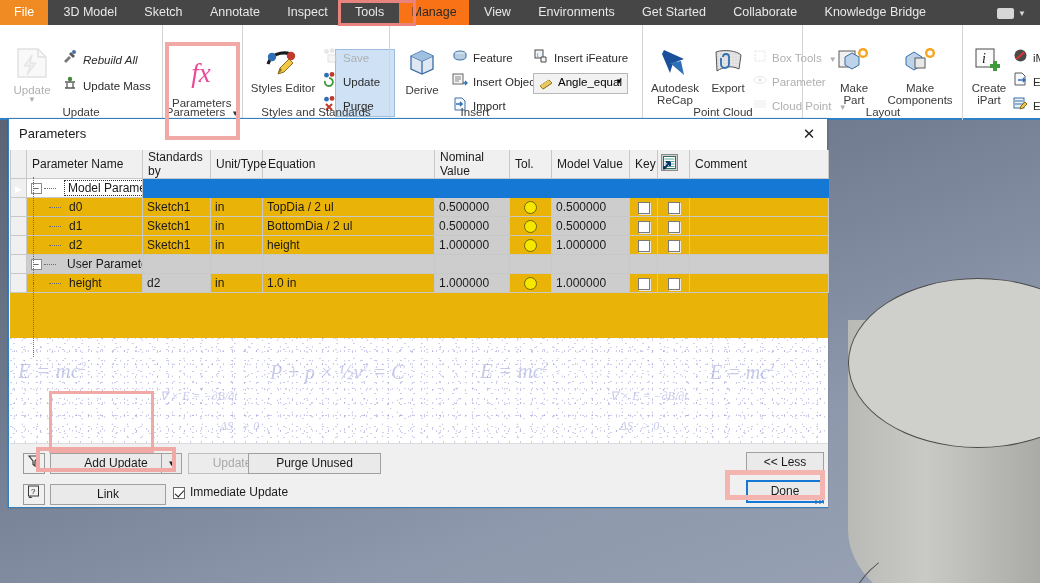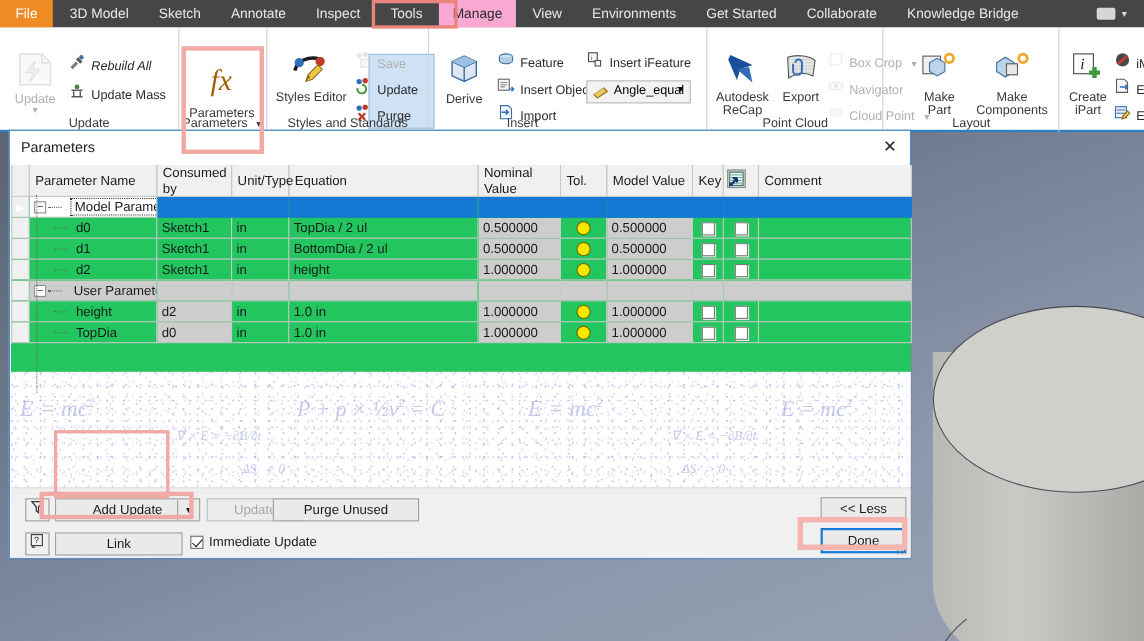--- a/index.html
+++ b/index.html
@@ -39,21 +39,21 @@
 
   
   .ribbon { position: absolute; left:0; top:0; width:1040px; height:120px; background:#ffffff; }
   .tabbar { position: relative; height: 25px; background:#464646; }
   .tab {
     display:inline-block; height:25px; line-height:25px;
     padding: 0 12px; color:#e8e8e8; font-size:12.5px; vertical-align: top;
     cursor: default; white-space: nowrap;
   }
   .tab.file { background:#ef8b22; color:#ffffff; font-weight: normal; padding: 0 14px; }
-  .tab.active { background:#f9a8d4; color:#2a2a2a; }
+  .tab.active { background:#f97316; color:#2a2a2a; }
   .tab-hl {
     position:absolute; left:338px; top:0px; width:78px; height:26px;
     border:3px solid #e8837e; pointer-events:none; z-index: 6;
   }
   .acct {
     position:absolute; right: 8px; top:0; height:25px; line-height:25px;
     color:#d8d8d8; font-size:11px; padding: 0 6px;
   }
   .acct .chip {
     display:inline-block; width:17px;height:11px;background:#d6d6d6;border-radius:2px;
@@ -123,21 +123,21 @@
       radial-gradient(circle at 82% 27%, rgba(150,150,215,.5) 0.6px, transparent 0.9px),
       radial-gradient(circle at 13% 77%, rgba(150,150,215,.45) 0.6px, transparent 0.9px),
       radial-gradient(circle at 52% 88%, rgba(150,150,215,.5) 0.6px, transparent 0.9px),
       radial-gradient(circle at 92% 70%, rgba(150,150,215,.45) 0.6px, transparent 0.9px);
     background-size: 13px 11px, 17px 15px, 11px 13px, 19px 17px, 15px 12px, 21px 19px, 12px 16px, 16px 14px;
   }
 
   
   .grid {
     position:absolute; left:1px; top:31px; width:818px; height:188px;
-    background:#22c55e; font-size:12px;
+    background:#eab308; font-size:12px;
   }
   table.pt { border-collapse:collapse; width:818px; table-layout:fixed; }
   table.pt th {
     background:#f0f0f0; border:1px solid #c8c8c8; border-top:none;
     font-weight:normal; font-size:12px; color:#1a1a1a;
     height:27px; text-align:left; padding:0 5px; vertical-align:middle;
   }
   table.pt td {
     border:1px solid #c8c8c8; height:19px; padding:0 4px; color:#1a1a1a;
     vertical-align:middle; overflow:hidden; white-space:nowrap;
@@ -308,21 +308,21 @@
               <circle cx="8" cy="4" r="2.2" fill="#3f8a3f"></circle>
             </svg>
           </span><span>Update Mass</span>
         </div>
         <div class="ptitle">Update</div>
       </div>
 
       <div class="panel" style="left:163px; width:80px;">
         <div class="param-btn-box"></div>
         <div class="btn-big" style="left:9px; top:26px; width:58px; z-index:2;">
-          <span class="glyph" style="font-family:'Liberation Serif',serif; font-style:italic; font-size:27px; color:#a16207; line-height:44px;">fx</span>
+          <span class="glyph" style="font-family:'Liberation Serif',serif; font-style:italic; font-size:27px; color:#ec4899; line-height:44px;">fx</span>
           <span>Parameters</span>
         </div>
         <div class="ptitle" style="z-index:2;">
           <span>Parameters</span>
           <span style="font-size:8px; margin-left:3px;">▼</span>
         </div>
       </div>
       <div class="param-hl"></div>
 
       <div class="panel" style="left:243px; width:147px;">
@@ -449,30 +449,30 @@
               </defs>
             </svg>
           </span>
           <span>Export</span>
         </div>
         <div class="btn-small dis" style="left:110px; top:22px;">
           <span class="gi">
             <svg width="14" height="14" viewBox="0 0 14 14">
                 <rect x="2" y="2" width="10" height="10" fill="none" stroke="#c0c0c0" stroke-dasharray="2 1.5"></rect>
               </svg>
-          </span><span>Box Crop</span>
+          </span><span>Box Tools</span>
           <span style="font-size:8px;margin-left:4px;">▼</span>
         </div>
         <div class="btn-small dis" style="left:110px; top:46px;">
           <span class="gi">
             <svg width="14" height="14" viewBox="0 0 14 14">
                 <ellipse cx="7" cy="7" rx="6" ry="3.4" fill="none" stroke="#c6c6c6"></ellipse>
                 <circle cx="7" cy="7" r="1.8" fill="#c6c6c6"></circle>
               </svg>
-          </span><span>Navigator</span>
+          </span><span>Parameter</span>
         </div>
         <div class="btn-small dis" style="left:110px; top:70px;">
           <span class="gi">
             <svg width="14" height="14" viewBox="0 0 14 14">
                 <rect x="1" y="3" width="12" height="8" fill="#ececec"></rect>
               </svg>
           </span><span>Cloud Point</span>
           <span style="font-size:8px;margin-left:4px;">▼</span>
         </div>
         <div class="ptitle" style="left:0; width:160px;">Point Cloud</div>
@@ -578,21 +578,21 @@
             <col class="c-tol">
             <col class="c-model">
           <col class="c-key">
             <col class="c-exp">
             <col class="c-cmt">
         </colgroup>
         <thead>
           <tr>
             <th></th>
             <th>Parameter Name</th>
-            <th>Consumed by</th>
+            <th>Standards by</th>
             <th>Unit/Type</th>
             <th>Equation</th>
             <th>Nominal Value</th>
             <th>Tol.</th>
             <th>Model Value</th>
             <th>Key</th>
             <th style="padding:0 2px;">
               <span>
                 <svg width="19" height="19" viewBox="0 0 19 19">
                   <rect x="1.5" y="1.5" width="16" height="16" fill="#cfcfcf" stroke="#8a8a8a"></rect>
@@ -702,35 +702,20 @@
             <td>1.0 in</td>
             <td class="shade">1.000000</td>
             <td style="text-align:center;"><span class="tol-dot"></span></td>
             <td class="shade">1.000000</td>
             <td style="text-align:center;"><span class="cb"></span></td>
             <td style="text-align:center;"><span class="cb"></span></td>
             <td></td>
           </tr>
 
 
-          <tr class="data">
-            <td class="c-gutter"></td>
-            <td class="c-name">
-              <span class="tree" style="padding-left:18px;"><span class="dots"><i class="h"></i></span><span>TopDia</span></span>
-            </td>
-            <td class="shade">d0</td>
-            <td>in</td>
-            <td>1.0 in</td>
-            <td class="shade">1.000000</td>
-            <td style="text-align:center;"><span class="tol-dot"></span></td>
-            <td class="shade">1.000000</td>
-            <td style="text-align:center;"><span class="cb"></span></td>
-            <td style="text-align:center;"><span class="cb"></span></td>
-            <td></td>
-          </tr>
         </tbody>
       </table>
 
       <div class="vline" style="left:23px; top:27px; height:106px;"></div>
       <div class="vline" style="left:23px; top:133px; height:74px;"></div>
     </div>
 
     <div class="user-hl"></div>
 
     <div class="footer">

